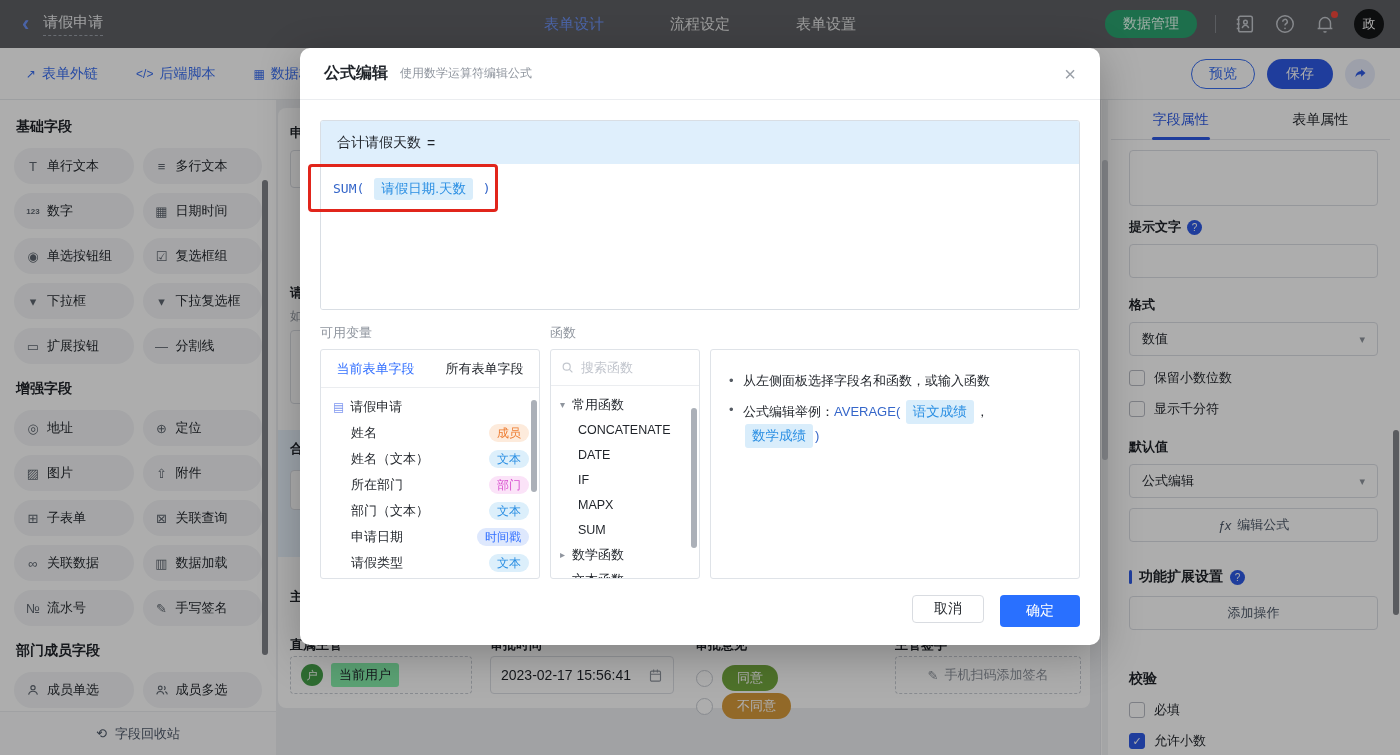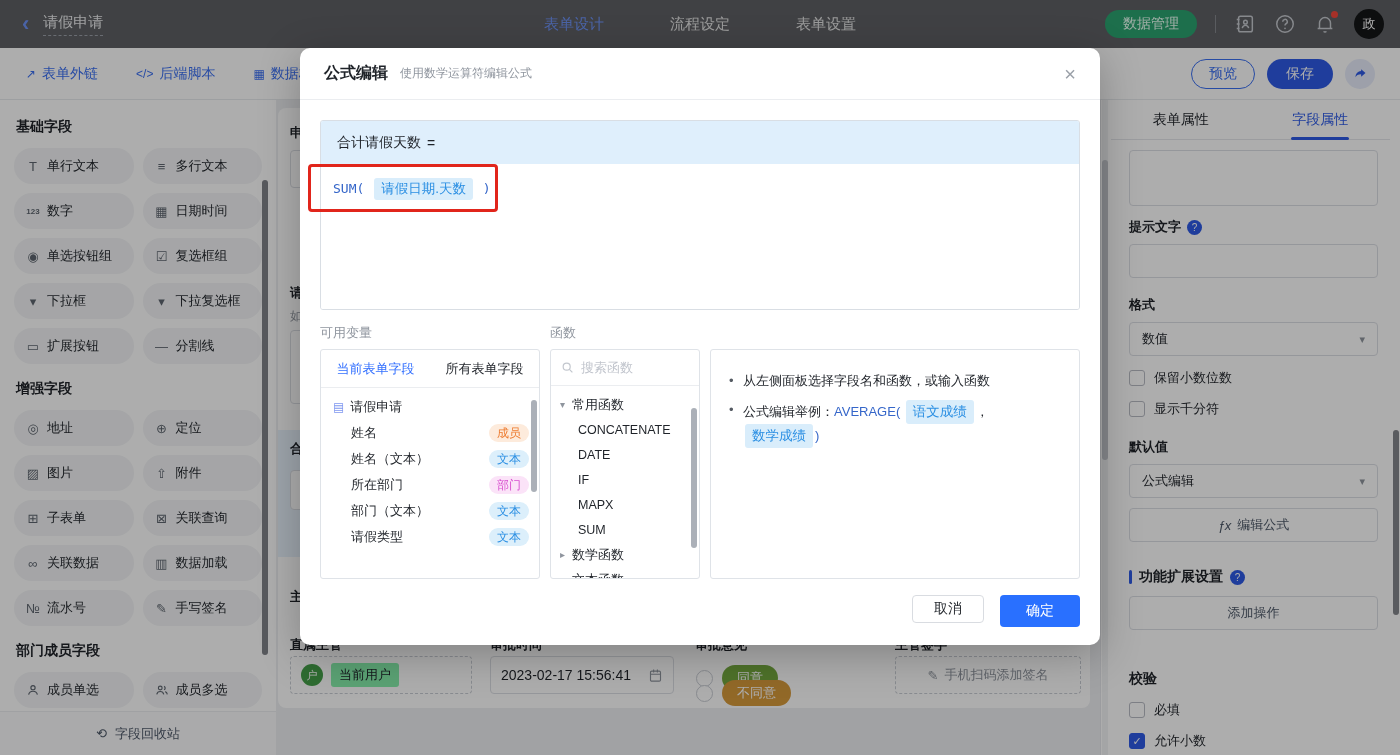--- a/index.html
+++ b/index.html
@@ -372,37 +372,37 @@
       <svg viewBox="0 0 24 24" fill="none" stroke="currentColor" stroke-width="1.8">
         <rect x="4" y="5" width="16" height="16" rx="2"></rect>
           <path d="M4 10h16M9 2.5V7M15 2.5V7"></path>
       </svg>
     </div>
 
     <div class="cv-radio" style="left:420px; top:565px;">
       <span class="rc"></span>
       <span class="rp" style="background: rgb(116, 168, 63);">同意</span>
     </div>
-    <div class="cv-radio" style="left:420px; top:580px;justify-content:center;">
+    <div class="cv-radio" style="left:420px; top:593px;justify-content:center;">
       <span class="rc"></span>
       <span class="rp" style="background: rgb(216, 155, 60);">不同意</span>
     </div>
 
     <div class="cv-dashed cv-sig" style="left:619px; top:556px; width:186px; height:38px;">
       <span>✎</span>
       <span>手机扫码添加签名</span>
     </div>
   </main>
 
   <aside class="panel">
     <div class="pn-scroll-track"></div>
     <div class="pn-scroll-thumb"></div>
     <div class="pn-tabs">
+        <span class="pn-tab active">字段属性</span>
         <span class="pn-tab">表单属性</span>
-        <span class="pn-tab active">字段属性</span>
       </div>
     <div class="pn-body">
       <div class="pn-box pn-empty"></div>
 
       <div class="pn-label" style="margin-top:12px;">
         <span>提示文字</span>
         <span class="q-ic">?</span>
       </div>
       <div class="pn-box pn-input"></div>
 
@@ -502,20 +502,24 @@
               <span>姓名（文本）</span>
               <span class="v-badge" style="color: rgb(43, 143, 227); background: rgb(220, 239, 251);">文本</span>
             </div>
             <div class="v-row child">
               <span>所在部门</span>
               <span class="v-badge" style="color: rgb(217, 79, 208); background: rgb(251, 227, 248);">部门</span>
             </div>
             <div class="v-row child">
               <span>部门（文本）</span>
               <span class="v-badge" style="color: rgb(43, 143, 227); background: rgb(220, 239, 251);">文本</span>
+            </div>
+            <div class="v-row child">
+              <span>申请日期</span>
+              <span class="v-badge" style="color: rgb(51, 112, 255); background: rgb(222, 232, 253);">时间戳</span>
             </div>
             <div class="v-row child">
               <span>请假类型</span>
               <span class="v-badge" style="color: rgb(43, 143, 227); background: rgb(220, 239, 251);">文本</span>
             </div>
           </div>
         <div class="m-thumb" style="top:50px; height:92px;"></div>
       </div>
 
       <div class="m-box fn-box">

